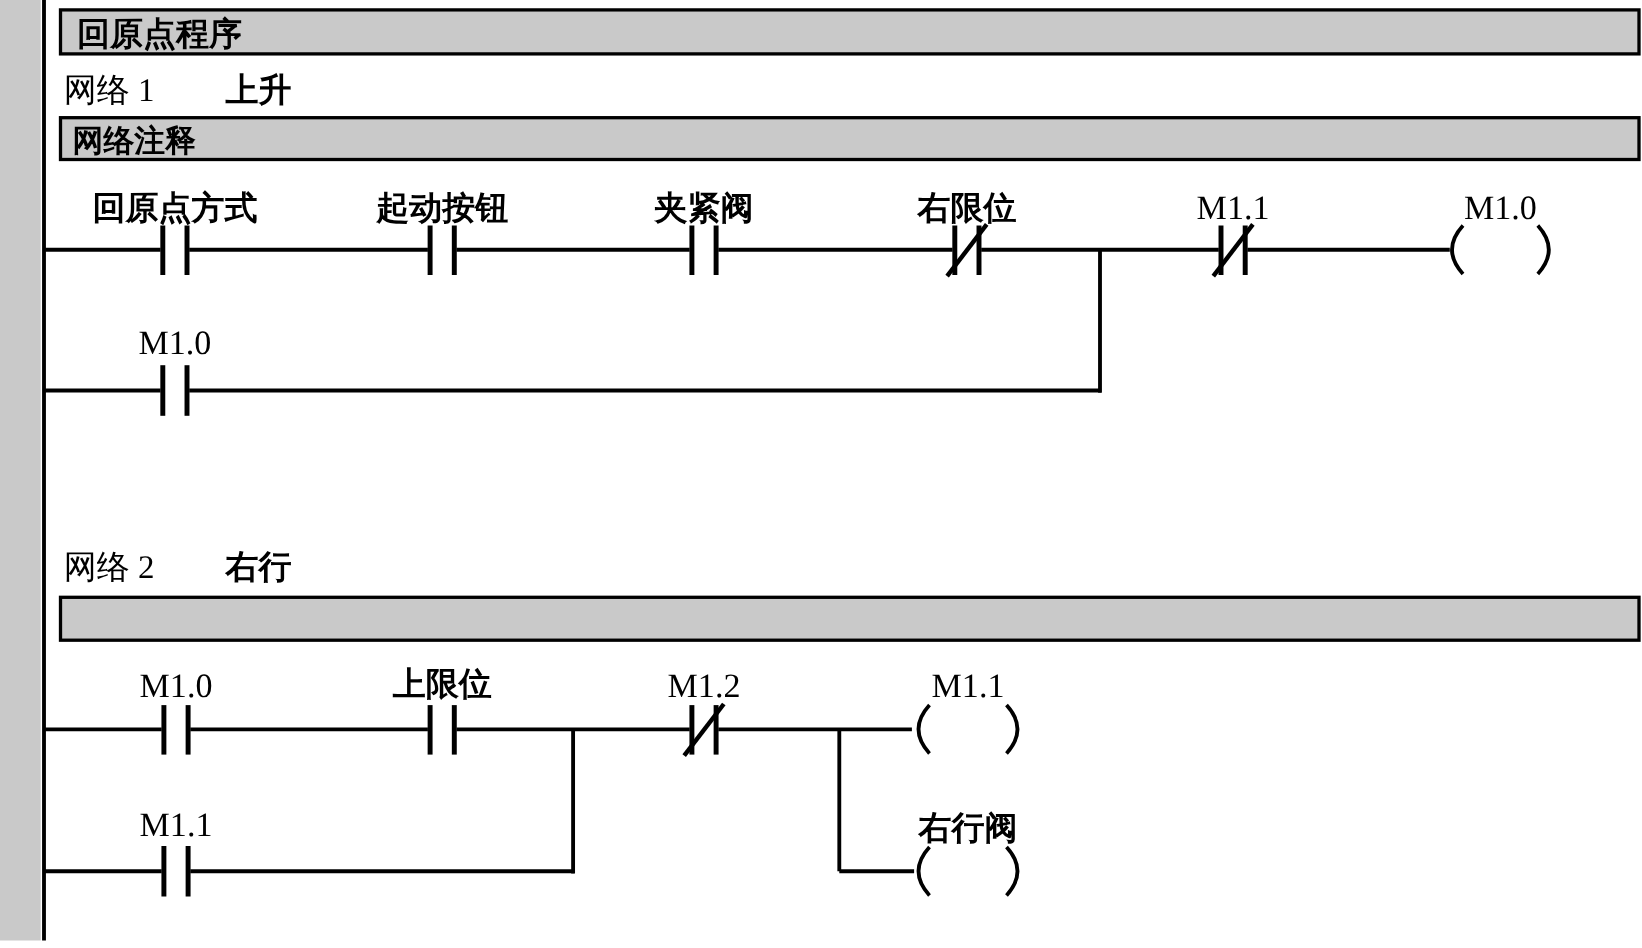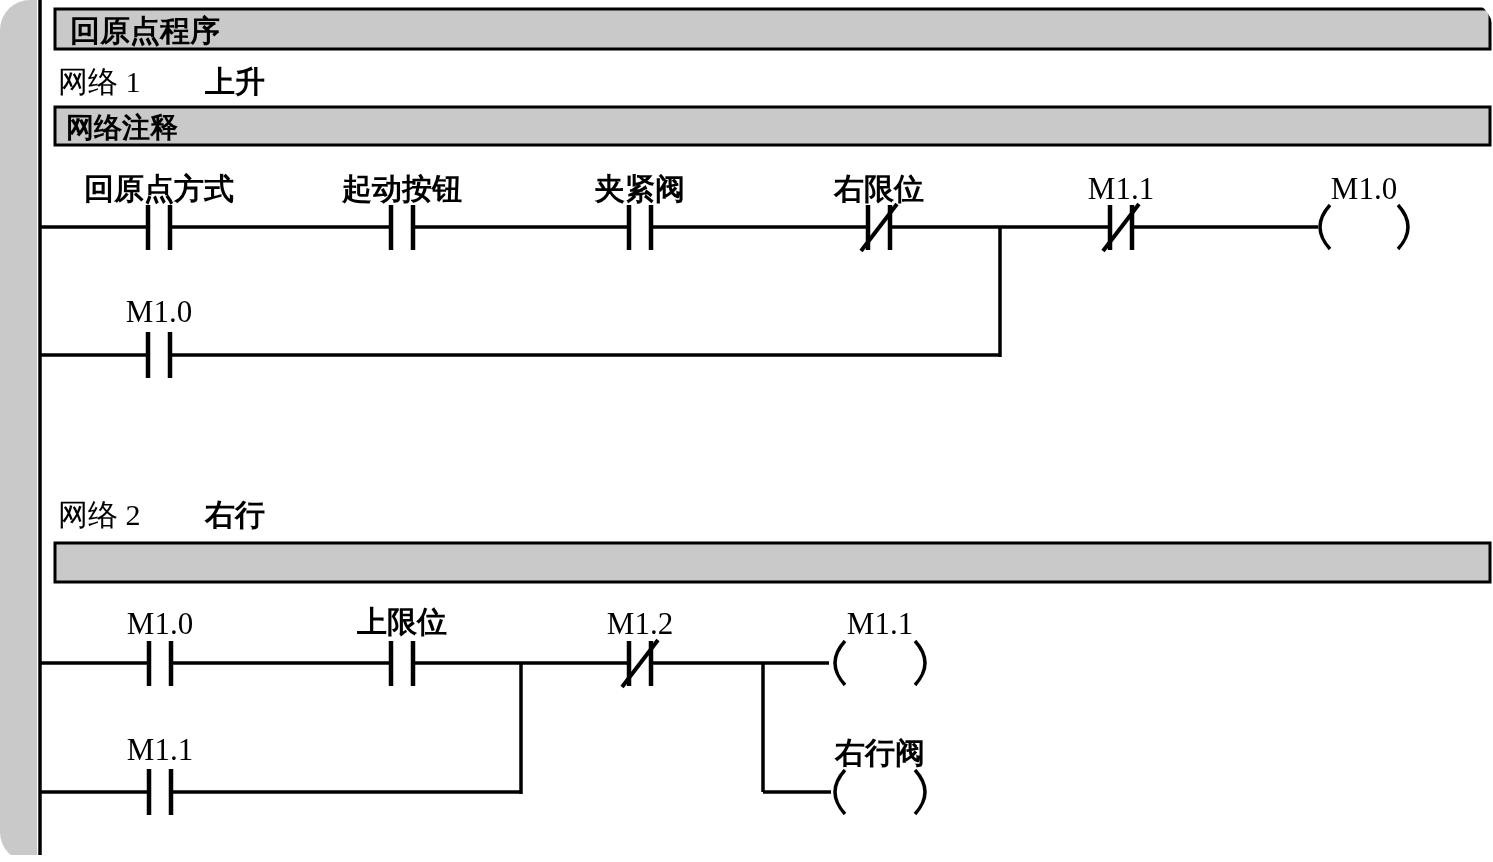--- a/index.html
+++ b/index.html
@@ -1,16 +1,16 @@
 <!DOCTYPE html>
 <html><head>
 <meta charset="utf-8">
 <style>
   html,body { margin:0; padding:0; background:#ffffff; }
-  #canvas { position:relative; width:1493px; height:862px; background:#ffffff; overflow:hidden;border-radius:30px; }
+  #canvas { position:relative; width:1493px; height:862px; background:#ffffff; overflow:hidden; }
   svg { display:block; }
   .ln    { stroke:#000; stroke-width:3.5; fill:none; stroke-linecap:butt; }
   .bar   { stroke:#000; stroke-width:4.5; fill:none; }
   .slash { stroke:#000; stroke-width:4;   fill:none; }
   .paren { stroke:#000; stroke-width:3.4; fill:none; }
   .graybar { fill:#c9c9c9; stroke:#000; stroke-width:3; }
   .strip   { fill:#c9c9c9; stroke:none; }
   text { font-family:"Liberation Serif","DejaVu Serif",serif; fill:#000; }
   .cn   { font-size:30px; font-weight:bold; }
   .addr { font-size:31px; font-weight:normal; }

